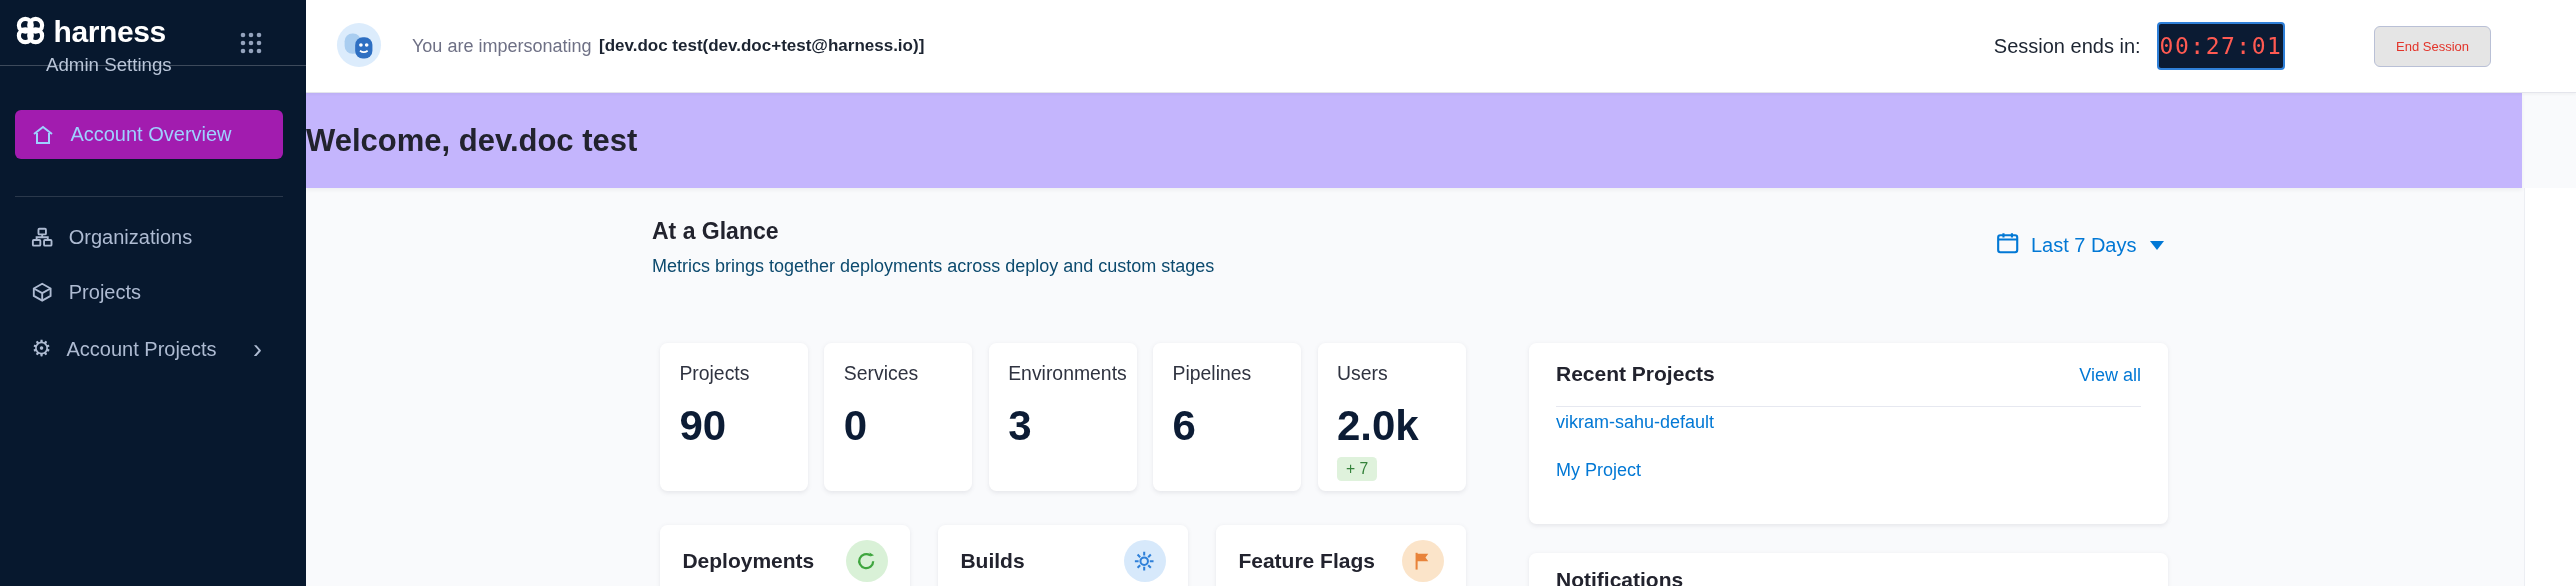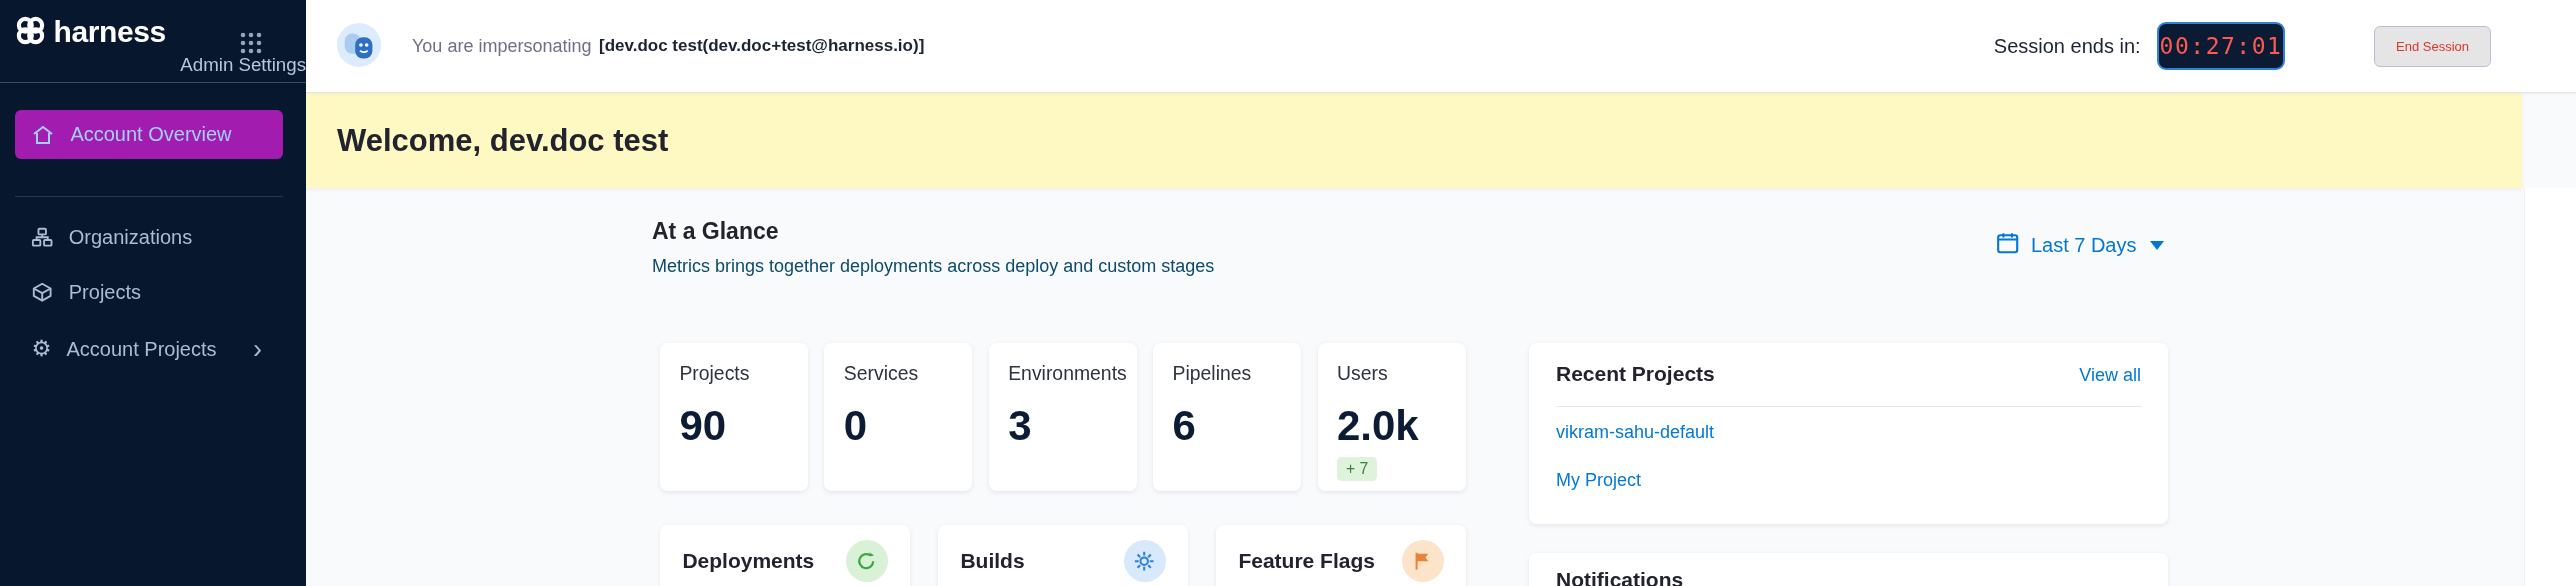--- a/index.html
+++ b/index.html
@@ -2,44 +2,44 @@
 <html style="font-size:12px"><head>
 <meta charset="utf-8">
 <style>
   * { margin:0; padding:0; box-sizing:border-box; }
   html,body { width:2576px; height:586px; overflow:hidden; }
   body { font-family:"Liberation Sans", sans-serif; background:#f9fafc; position:relative; color:#1c1f2a; }
   .page { position:absolute; inset:0; }
 
   
   .sidebar { position:absolute; left:0; top:0; width:306px; height:586px; background:#07182e; }
-  .sb-header { position:relative; height:83px; border-bottom:0.7px solid rgba(255,255,255,0.22);text-align:right; }
+  .sb-header { position:relative; height:66px; border-bottom:0.7px solid rgba(255,255,255,0.22); }
   .logo-row { display:flex; align-items:center; gap:7.5px; padding:15px 0 0 15px; }
   .brand { color:#ffffff; font-size:30px; font-weight:600; letter-spacing:-0.4px; }
   .section-label { color:#b9c5d8; font-size:18.7px; padding:4.5px 0 0 46px; }
   .grid-icon { position:absolute; right:43px; top:31px; color:#94a3bd; cursor:pointer; }
 
   .nav-item { position:absolute; left:15px; width:268px; height:45px; display:flex; align-items:center; gap:15px; padding-left:16.4px; color:#aebbd2; font-size:20px; border-radius:6px; cursor:pointer; }
   .nav-item.active { height:49px; background:#a21caf; color:#9ed1ff; }
   .nav-icon { display:flex; align-items:center; }
   .nav-divider { position:absolute; left:15px; width:268px; top:196px; border-top:0.7px solid rgba(255,255,255,0.14); }
   .chevron { margin-left:auto; padding-right:21px; font-size:27px; line-height:1; color:#aebbd2; }
   .gear-glyph { font-size:22.4px; line-height:1; }
 
   
   .topbar { position:absolute; left:306px; top:0; width:2270px; height:93px; background:#fff; border-bottom:0.7px solid #e4e5ec; display:flex; align-items:center; padding:0 85px 0 30px; box-shadow:0 1.5px 3px rgba(0,0,0,0.04); z-index:3; }
   .imp-title { font-size:19.4px; font-weight:bold; color:#1c2431; margin-left:12px; }
   .imp-prefix { font-size:18px; color:#6e7085; margin-left:30px; }
   .imp-user { font-size:17px; font-weight:bold; color:#1c2431; margin-left:7.5px; }
   .session-label { margin-left:auto; font-size:20px; color:#1c2431; }
-  .timer { margin-left:16.4px; width:128px; height:48px; background:#0b1b33; border:2.2px solid #2f80d9; border-radius:9px; display:flex; align-items:center; justify-content:center; font-family:"DejaVu Sans Mono", monospace; font-size:23px; letter-spacing:1.5px; color:#ff5a52; }
+  .timer { margin-left:16.4px; width:128px; height:48px; background:#0b1b33; border:2.2px solid #2f80d9; border-radius:4px; display:flex; align-items:center; justify-content:center; font-family:"DejaVu Sans Mono", monospace; font-size:23px; letter-spacing:1.5px; color:#ff5a52; }
   .end-session { margin-left:89px; height:41px; padding:0 21px; background:#e5e5e5; border:1.5px solid #b9c0d6; border-radius:6px; color:#e3342a; font-size:13px; font-family:"Liberation Sans", sans-serif; display:flex; align-items:center; cursor:pointer; }
 
   
-  .welcome { position:absolute; left:306px; top:93px; width:2216px; height:95px; background:#fef9c3; display:flex; align-items:center; padding-left:31px; box-shadow:0 2.2px 4.5px rgba(0,0,0,0.05); z-index:2; }
+  .welcome { position:absolute; left:306px; top:93px; width:2216px; height:95px; background:#c4b5fd; display:flex; align-items:center; box-shadow:0 2.2px 4.5px rgba(0,0,0,0.05); z-index:2; }
   .welcome h1 { font-size:31px; font-weight:bold; color:#22232e; }
 
   
   .content { position:absolute; left:306px; top:188px; width:2217px; height:398px; background:#f9fafc; }
   .scroll-strip { position:absolute; left:2524px; top:188px; width:52px; height:398px; background:#ffffff; border-left:0.7px solid #eceef3; }
 
   .glance-header { position:absolute; left:346px; top:30px; }
   .glance-title { font-size:23px; font-weight:bold; color:#22232e; }
   .glance-sub { font-size:18px; color:#0c4a6e; margin-top:10.5px; }
 
@@ -50,21 +50,21 @@
   .stat-card { width:148px; height:148px; background:#fff; border-radius:7.5px; box-shadow:0 1.5px 4.5px rgba(96,97,112,0.12); padding:19.4px 0 0 19.4px; }
   .stat-label { font-size:19.4px; color:#2f3340; }
   .stat-value { font-size:42px; font-weight:600; color:#0c1c35; margin-top:16.4px; }
   .stat-delta { display:inline-block; margin-top:7.5px; background:#dff2dc; color:#34823b; font-size:15.7px; padding:3px 9px; border-radius:4.5px; }
 
   .recent-card { position:absolute; left:1223px; top:155px; width:639px; height:181px; background:#fff; border-radius:7.5px; box-shadow:0 1.5px 4.5px rgba(96,97,112,0.12); padding:19.4px 27px; }
   .recent-head { display:flex; align-items:baseline; }
   .recent-title { font-size:21px; font-weight:bold; color:#22232e; }
   .view-all { margin-left:auto; font-size:18px; color:#0278d5; cursor:pointer; }
   .recent-divider { border-bottom:0.7px solid #e6e8f0; margin-top:19.4px; }
-  .proj-link { display:block; font-size:18px; color:#0278d5; cursor:pointer; margin-top:15px; }
+  .proj-link { display:block; font-size:18px; color:#0278d5; cursor:pointer; margin-top:5px; }
   .proj-link + .proj-link { margin-top:27px; }
 
   .modules { position:absolute; left:354px; top:337px; display:flex; gap:28px; }
   .module-card { width:250px; height:164px; background:#fff; border-radius:7.5px; box-shadow:0 1.5px 4.5px rgba(96,97,112,0.12); padding:15px 22.4px; display:flex; align-items:flex-start; justify-content:space-between; cursor:pointer; }
   .module-title { font-size:21px; font-weight:bold; color:#22232e; margin-top:9px; }
   .module-icon { width:42px; height:42px; border-radius:50%; display:flex; align-items:center; justify-content:center; flex:0 0 auto; }
   .icon-green { background:#d9f1d7; }
   .icon-blue { background:#d7e9fb; }
   .icon-orange { background:#fbe4c9; }
 

